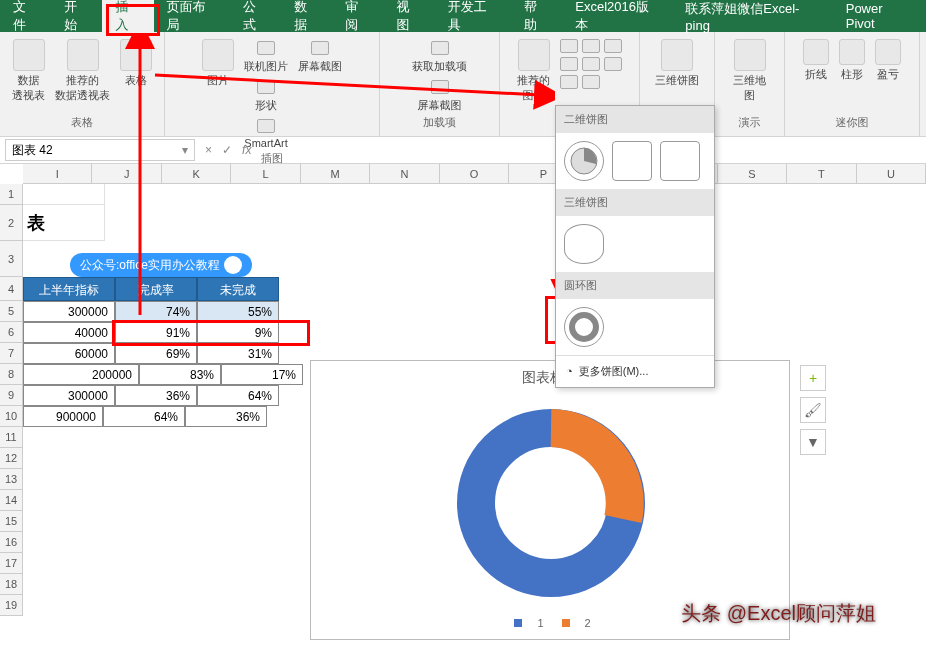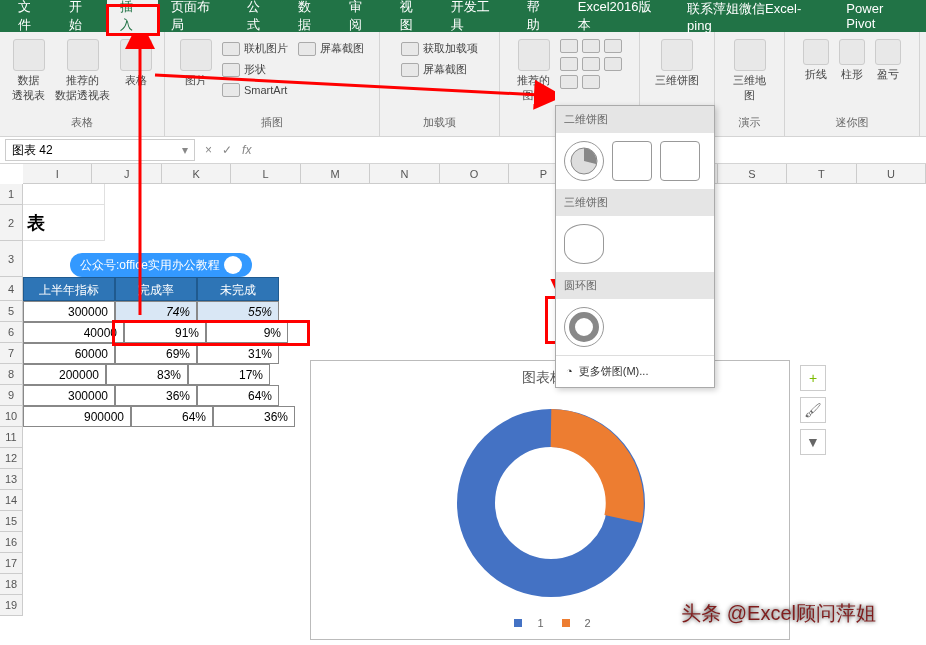--- a/index.html
+++ b/index.html
@@ -1,45 +1,45 @@
 <!DOCTYPE html>
 <html><head>
 <meta charset="utf-8">
 <style>
 * { margin: 0; padding: 0; box-sizing: border-box; font-family: "Microsoft YaHei", sans-serif; }
 body { background: #fff; width: 926px; height: 645px; position: relative; overflow: hidden; font-size: 12px; }
 
-.menubar { background: #217346; height: 32px; display: flex; align-items: center; color: #fff; padding-left: 5px; }
+.menubar { background: #217346; height: 32px; display: flex; align-items: center; color: #fff; }
 .menu-item { padding: 6px 13px; cursor: pointer; font-size: 13px; }
 .menu-item.active { background: #f1f1f1; color: #217346; }
 
 .ribbon { background: #f1f1f1; height: 105px; border-bottom: 1px solid #d4d4d4; display: flex; }
 .rgroup { border-right: 1px solid #d4d4d4; padding: 3px 8px; display: flex; flex-direction: column; justify-content: space-between; align-items: center; }
 .rgroup-label { color: #666; font-size: 11px; text-align: center; padding-bottom: 3px; }
 .rgroup-icons { display: flex; gap: 10px; align-items: flex-start; flex: 1; padding-top: 4px; }
 .ricon { display: flex; flex-direction: column; align-items: center; gap: 2px; color: #444; font-size: 11px; cursor: pointer; }
 .ricon-box { width: 32px; height: 32px; background: #e8e8e8; border: 1px solid #ccc; border-radius: 3px; display: flex; align-items: center; justify-content: center; }
-.ricon-small { display: flex; align-items: center; gap: 4px; font-size: 11px; color: #444; padding: 2px 0; }
+.ricon-small { display: flex; align-items: center; gap: 4px; font-size: 11px; color: #444; padding: 2px 0; flex-direction: column; }
 .ricon-col { display: flex; flex-direction: column; gap: 2px; }
 .mini { width: 18px; height: 14px; background: #e8e8e8; border: 1px solid #aaa; border-radius: 2px; display: inline-block; }
 
 .namebox-row { background: #fff; height: 27px; border-bottom: 1px solid #d4d4d4; display: flex; align-items: center; }
 .namebox { width: 190px; height: 22px; border: 1px solid #ccc; margin-left: 5px; padding: 2px 6px; font-size: 12px; display: flex; align-items: center; justify-content: space-between; }
 .fx-area { display: flex; align-items: center; gap: 10px; padding-left: 10px; color: #888; }
 
 .grid { position: relative; background: #fff; }
 .colheaders { display: flex; height: 20px; background: #f3f3f3; border-bottom: 1px solid #ccc; margin-left: 23px; }
 .colh { width: 82px; border-right: 1px solid #ccc; text-align: center; font-size: 11px; color: #555; line-height: 20px; }
 .row { display: flex; height: 21px; }
 .rowh { width: 23px; background: #f3f3f3; border-right: 1px solid #ccc; border-bottom: 1px solid #ccc; text-align: center; font-size: 11px; color: #555; line-height: 21px; }
 .cell { width: 82px; border-right: 1px solid #e0e0e0; border-bottom: 1px solid #e0e0e0; padding: 0 4px; line-height: 21px; font-size: 12px; }
 
 .theader { background: #2e75b6; color: #fff; text-align: center; font-weight: 500; border: 1px solid #1f5a8f; }
 .tcell { border: 1px solid #888; text-align: right; padding-right: 6px; }
-.tcell.sel { background: #d9e7f5; font-style: italic; }
+.tcell.sel { background: #d9e7f5; }
 
 .badge { position: absolute; top: 82px; left: 70px; background: #3399ff; color: #fff; padding: 3px 10px; border-radius: 12px; font-size: 12px; display: flex; align-items: center; gap: 4px; }
 .badge .av { width: 18px; height: 18px; background: #fff; border-radius: 50%; }
 
 .red-box { position: absolute; border: 3px solid red; pointer-events: none; }
 .arrow { position: absolute; pointer-events: none; }
 
 .chart-menu { position: absolute; top: 105px; left: 555px; width: 160px; background: #fff; border: 1px solid #aaa; box-shadow: 2px 2px 6px rgba(0,0,0,.2); z-index: 10; }
 .cm-section { padding: 6px 8px; color: #666; font-size: 11px; background: #e5e5e5; }
 .cm-icons { display: flex; gap: 8px; padding: 8px; }
@@ -255,45 +255,45 @@
     <div class="cell theader" style="line-height:24px">未完成</div>
   </div>
   <div class="row">
       <div class="rowh">5</div>
     <div class="cell tcell" style="width:92px">300000</div>
     <div class="cell tcell sel">74%</div>
     <div class="cell tcell sel">55%</div>
   </div>
   <div class="row">
       <div class="rowh">6</div>
-    <div class="cell tcell" style="width:101px">40000</div>
+    <div class="cell tcell" style="width:92px">40000</div>
     <div class="cell tcell">91%</div>
     <div class="cell tcell">9%</div>
   </div>
   <div class="row">
       <div class="rowh">7</div>
     <div class="cell tcell" style="width:92px">60000</div>
     <div class="cell tcell">69%</div>
     <div class="cell tcell">31%</div>
   </div>
   <div class="row">
       <div class="rowh">8</div>
-    <div class="cell tcell" style="width:83px">200000</div>
+    <div class="cell tcell" style="width:116px">200000</div>
     <div class="cell tcell">83%</div>
     <div class="cell tcell">17%</div>
   </div>
   <div class="row">
       <div class="rowh">9</div>
     <div class="cell tcell" style="width:92px">300000</div>
     <div class="cell tcell">36%</div>
     <div class="cell tcell">64%</div>
   </div>
   <div class="row">
       <div class="rowh">10</div>
-    <div class="cell tcell" style="width:108px">900000</div>
+    <div class="cell tcell" style="width:80px">900000</div>
     <div class="cell tcell">64%</div>
     <div class="cell tcell">36%</div>
   </div>
   <div class="row">
       <div class="rowh">11</div>
     </div>
   <div class="row">
       <div class="rowh">12</div>
     </div>
   <div class="row">

